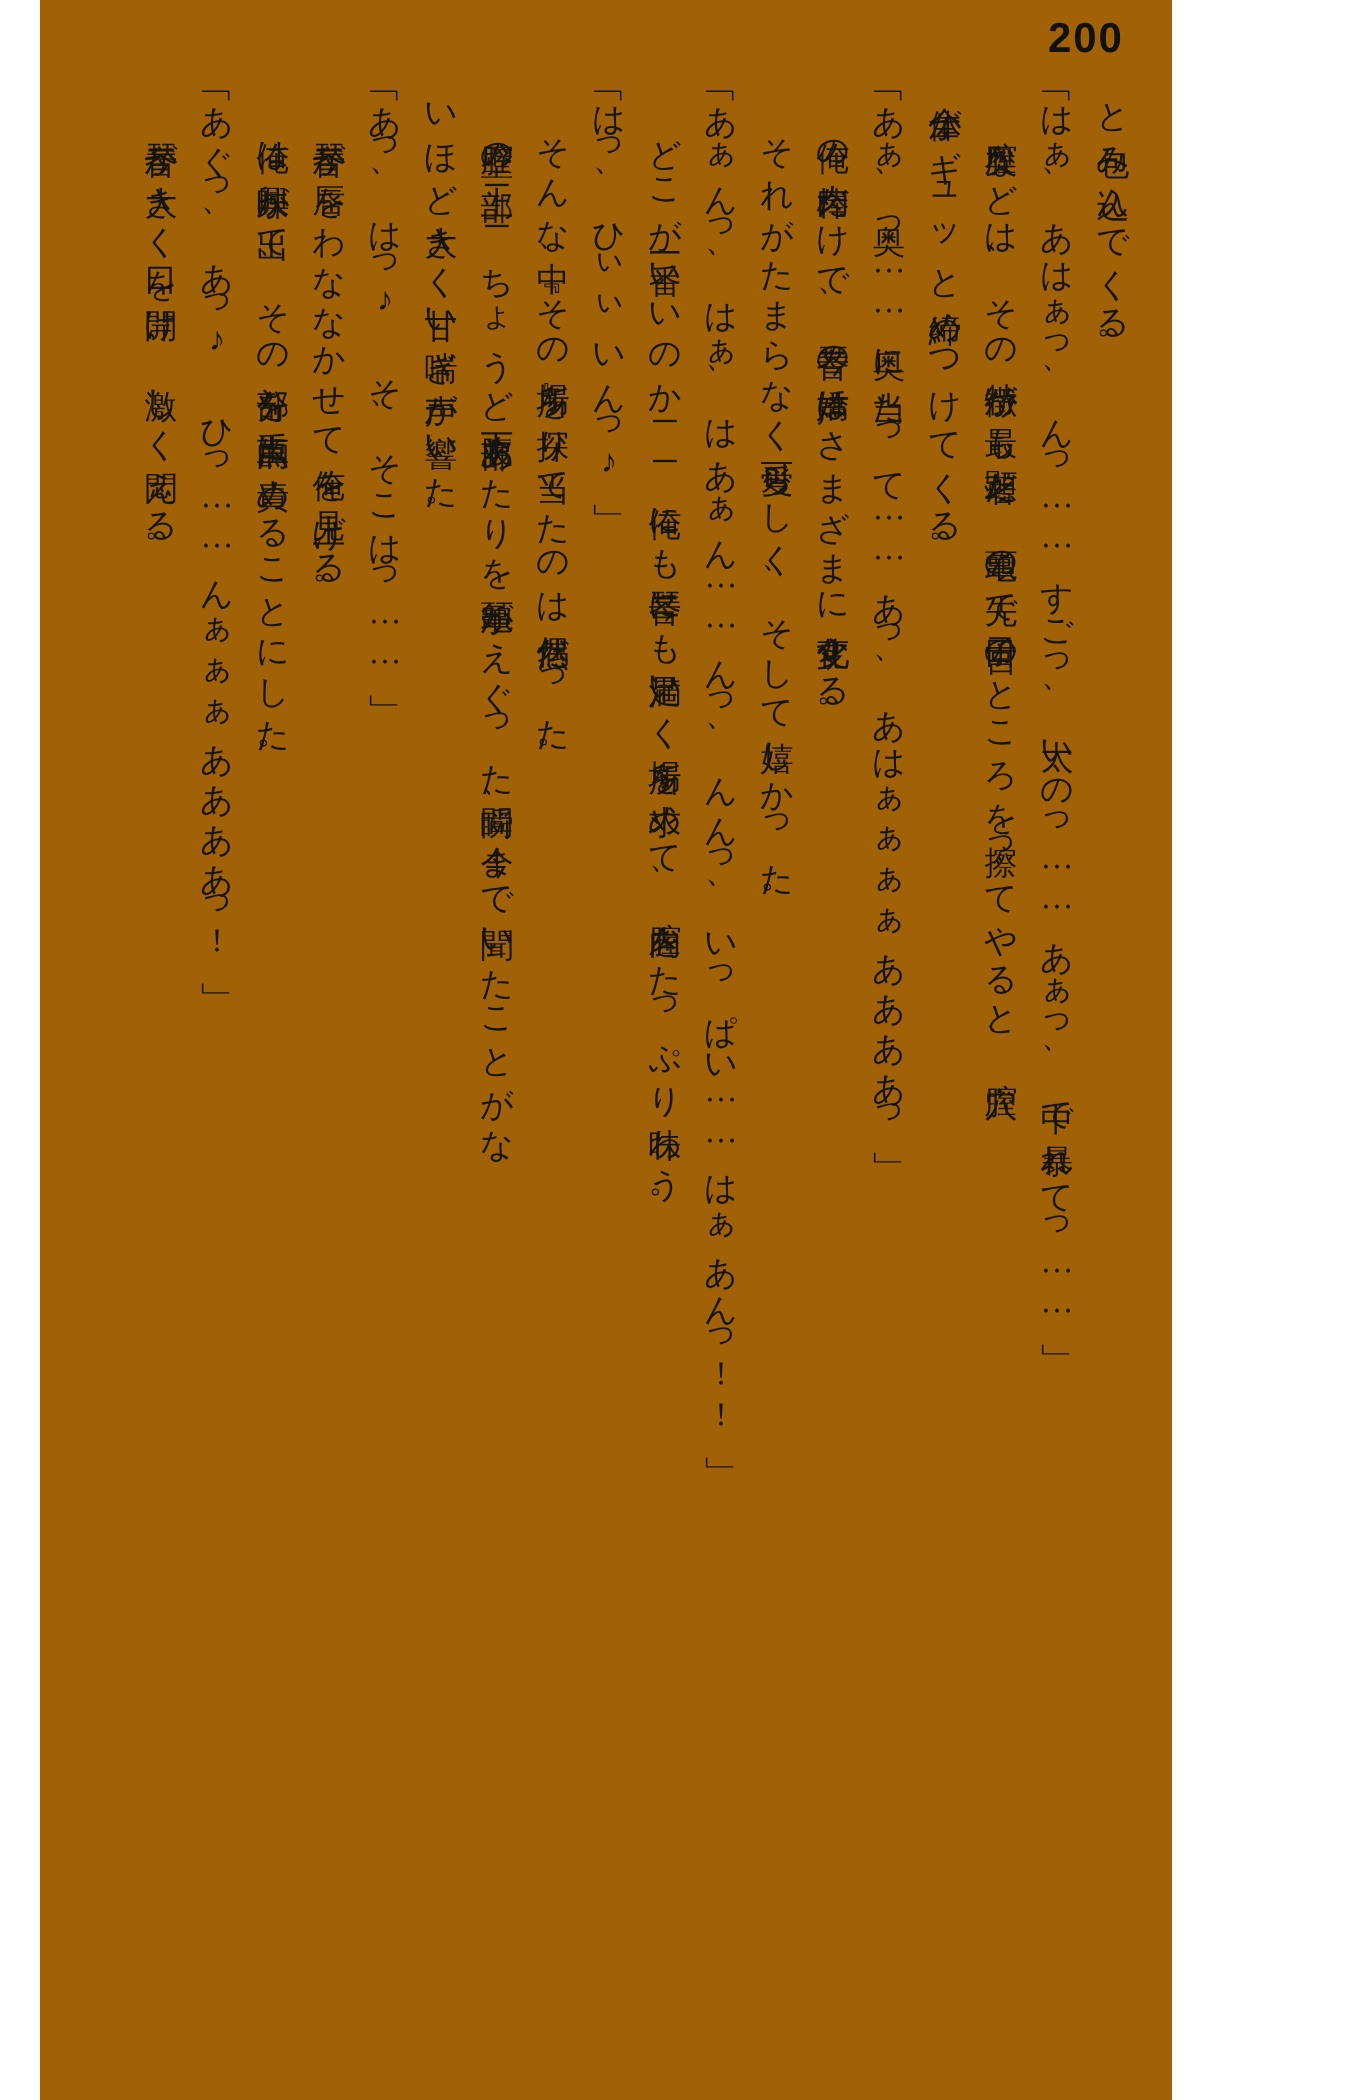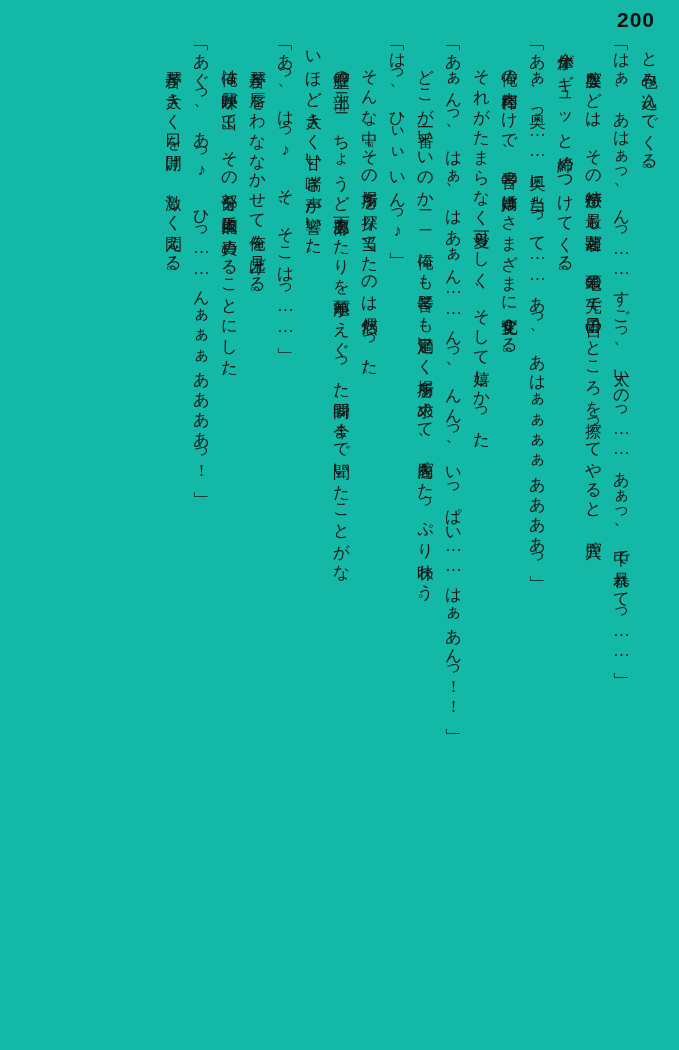--- a/index.html
+++ b/index.html
@@ -9,24 +9,25 @@
   }
   body {
     width: 679px;
     height: 1050px;
     font-family: "Liberation Serif", "DejaVu Serif", serif;
     color: #111111;
     overflow: hidden;
   }
   #page {
     position: relative;
-    width: 679px;
+    width: 566px;
     height: 1050px;
-    background: #14b8a6;
+    background: #a16207;
     box-sizing: border-box;
+    margin-left: 20px;
   }
   
   #page-number {
     position: absolute;
     top: 8px;
     right: 24px;
     font-size: 21px;
     font-weight: bold;
     letter-spacing: 1px;
     font-family: "Liberation Sans", sans-serif;

